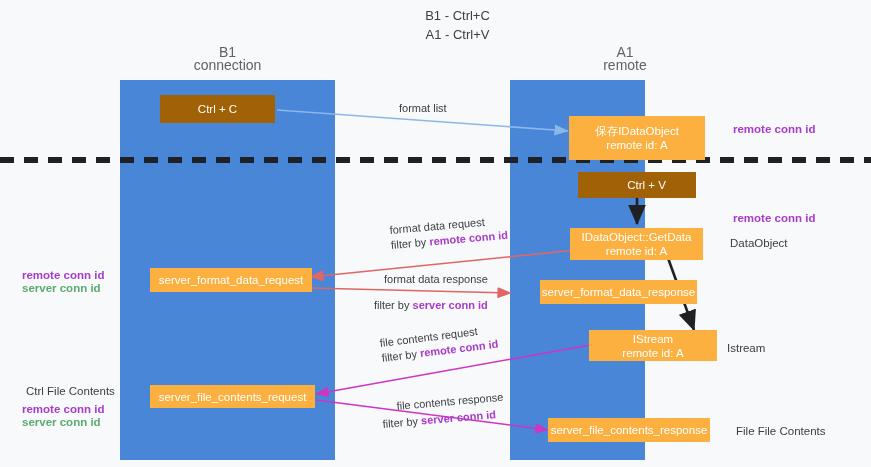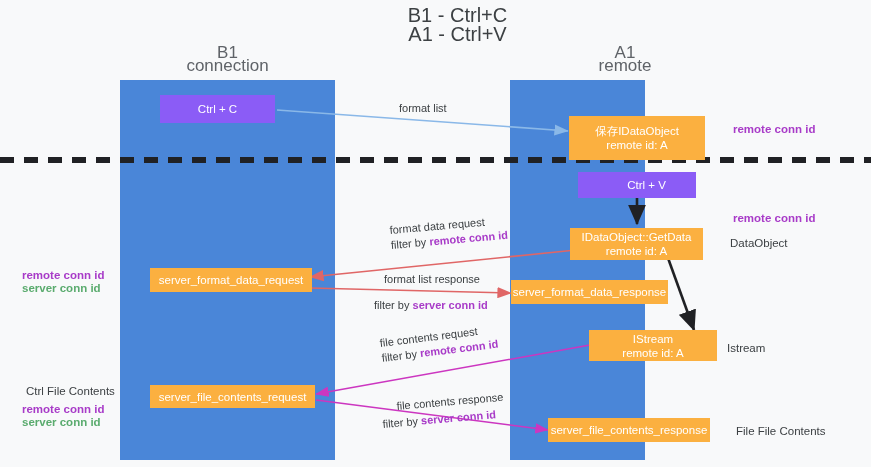--- a/index.html
+++ b/index.html
@@ -15,43 +15,43 @@
   .abs{position:absolute;}
 
   
   .lane{position:absolute;background:#4a86d8;}
   .lane-b1{left:120px;top:80px;width:215px;height:380px;}
   .lane-a1{left:510px;top:80px;width:135px;height:380px;}
 
   
   .main-title{
     position:absolute;left:0;right:0;top:6px;
-    text-align:center;font-size:20px;line-height:19px;
+    text-align:center;font-size:13px;line-height:19px;
     color:#3c4043;
     padding-left:44px;
   }
   .col-head{
-    position:absolute;text-align:center;font-size:17px;line-height:13px;
+    position:absolute;text-align:center;font-size:14px;line-height:13px;
     color:#5f6368;
   }
   .col-head-b1{left:150px;top:46px;width:155px;}
   .col-head-a1{left:545px;top:46px;width:160px;}
 
   
   .node{
     position:absolute;
     box-sizing:border-box;
     display:flex;align-items:center;justify-content:center;
     text-align:center;
     color:#ffffff;
     font-size:11.5px;line-height:14px;
     padding:2px 4px;
     white-space:pre-line;
   }
-  .green{background:#8b5cf6;}
+  .green{background:#a16207;}
   .orange{background:#fbb040;}
 
   
   .ann{position:absolute;font-size:11.5px;line-height:15px;}
   .ann.bold{font-weight:bold;}
   .purple{color:#a83bc8;}
   .green-txt{color:#5aab6e;}
   .dark{color:#3c4043;}
 
   
@@ -127,40 +127,40 @@
   <div class="node orange abs" style="left:569px;top:116px;width:136px;height:44px;">保存IDataObject
 remote id: A</div>
 
   <div class="node green abs" style="left:578px;top:172px;width:118px;height:26px;padding-left:23px;">Ctrl + V</div>
 
   <div class="node orange abs" style="left:570px;top:228px;width:133px;height:32px;text-align:center;">IDataObject::GetData
 remote id: A</div>
 
   <div class="node orange abs" style="left:150px;top:268px;width:162px;height:24px;">server_format_data_request</div>
 
-  <div class="node orange abs" style="left:511px;top:280px;width:157px;height:24px;">server_format_data_response</div>
+  <div class="node orange abs" style="left:540px;top:280px;width:157px;height:24px;">server_format_data_response</div>
 
   <div class="node orange abs" style="left:589px;top:330px;width:128px;height:31px;">IStream
 remote id: A</div>
 
   <div class="node orange abs" style="left:150px;top:385px;width:165px;height:23px;">server_file_contents_request</div>
 
   <div class="node orange abs" style="left:548px;top:418px;width:162px;height:24px;">server_file_contents_response</div>
 
   <div class="elabel" style="left:399px;top:101px;">format list</div>
 
   <div class="elabel rot" style="left:389px;top:223px;transform:rotate(-5deg);">
     <div>format data request</div>
     <div>
       <span>filter by </span><span class="hi">remote conn id</span>
     </div>
   </div>
 
   <div class="elabel" style="left:384px;top:272px;">
-    <div>format list response</div>
+    <div>format data response</div>
   </div>
   <div class="elabel" style="left:374px;top:298px;">
     <span>filter by </span><span class="hi">server conn id</span>
   </div>
 
   <div class="elabel rot" style="left:379px;top:336px;transform:rotate(-7deg);">
     <div>file contents request</div>
     <div>
       <span>filter by </span><span class="hi">remote conn id</span>
     </div>

